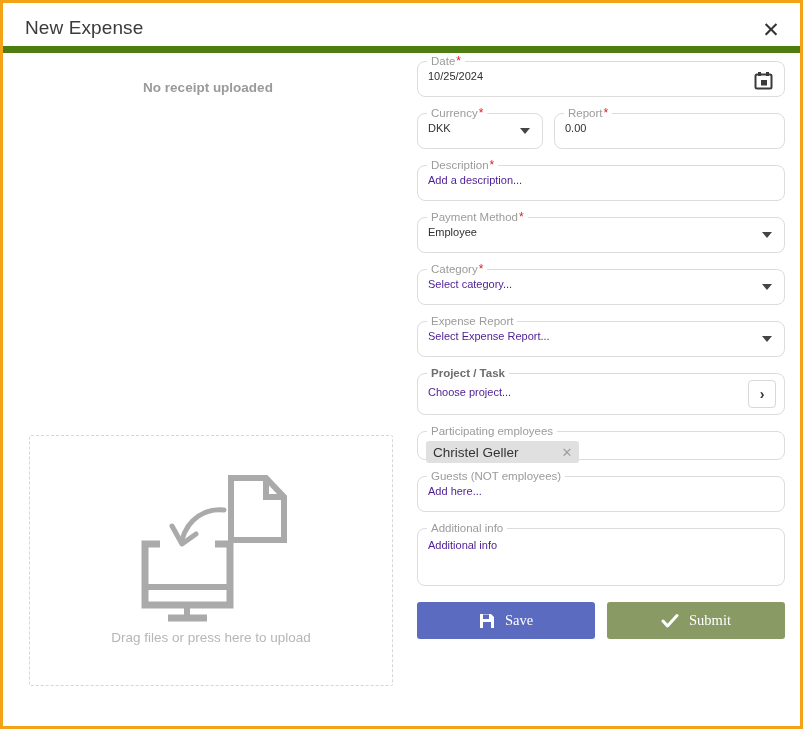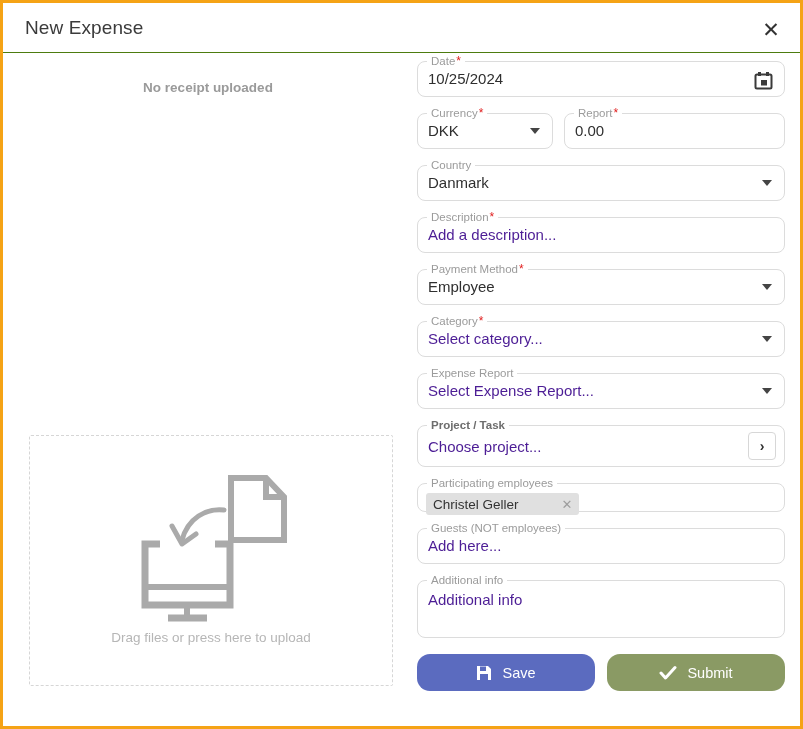--- a/index.html
+++ b/index.html
@@ -18,21 +18,21 @@
     overflow: hidden;
   }
 
   
   .titlebar {
     position: absolute;
     left: 0; top: 0;
     width: 797px;
     height: 50px;
     background: #ffffff;
-    border-bottom: 1px solid #4d7c0f;
+    border-bottom: 7px solid #4d7c0f;
   }
   .titlebar-title {
     position: absolute;
     left: 22px;
     top: 14px;
     font-size: 19px;
     color: #3b3b3b;
     letter-spacing: 0.1px;
   }
   .close-btn {
@@ -124,21 +124,21 @@
     color: #9b9b9b;
     line-height: 13px;
     white-space: nowrap;
   }
   .field .legend.strong { color: #6d6d6d; font-weight: bold; }
   .req { color: #e02020; font-size: 12px; margin-left: 1px; }
   .field .value {
     position: absolute;
     left: 10px;
     top: 8px;
-    font-size: 15px;
+    font-size: 11px;
     color: #2f2f2f;
     white-space: nowrap;
   }
   .field .value.ph { color: #4c1d95; }
   .field.textarea-f .value { top: 10px; }
 
   .caret {
     position: absolute;
     right: 12px;
     top: 14px;
@@ -149,21 +149,21 @@
   }
 
   .cal-icon {
     position: absolute;
     right: 11px;
     top: 9px;
     cursor: pointer;
   }
 
   .row2 { display: flex; gap: 11px; }
-  .row2 .field.cur { width: 136px; flex: none; }
+  .row2 .field.cur { width: 126px; flex: none; }
   .row2 .field.amt { flex: 1; }
 
   .proj-btn {
     position: absolute;
     right: 8px;
     top: 7px;
     width: 28px;
     height: 28px;
     border: 1px solid #d7d7d7;
     border-radius: 4px;
@@ -207,24 +207,24 @@
   
   .btn-row {
     display: flex;
     gap: 12px;
     margin-top: 2px;
   }
   .btn {
     flex: 1;
     height: 37px;
     border: none;
-    border-radius: 13px;
+    border-radius: 3px;
     color: #ffffff;
     font-size: 14.5px;
-    font-family: Liberation Sans, sans-serif;
+    font-family: Liberation Serif, serif;
     display: flex;
     align-items: center;
     justify-content: center;
     gap: 10px;
     cursor: pointer;
   }
   .btn-save { background: #5b6bbf; }
   .btn-submit { background: #8a9a64; }
   .btn .bicon { display: flex; align-items: center; }
 </style>
@@ -281,25 +281,20 @@
         <span class="legend"><span>Currency</span><span class="req">*</span></span>
         <span class="value">DKK</span>
         <span class="caret"></span>
       </div>
       <div class="field amt">
         <span class="legend"><span>Report</span><span class="req">*</span></span>
         <span class="value">0.00</span>
       </div>
     </div>
 
-    <div class="field">
-      <span class="legend">Country</span>
-      <span class="value">Danmark</span>
-      <span class="caret"></span>
-    </div>
 
     <div class="field">
       <span class="legend"><span>Description</span><span class="req">*</span></span>
       <span class="value ph">Add a description...</span>
     </div>
 
     <div class="field">
       <span class="legend"><span>Payment Method</span><span class="req">*</span></span>
       <span class="value">Employee</span>
       <span class="caret"></span>

